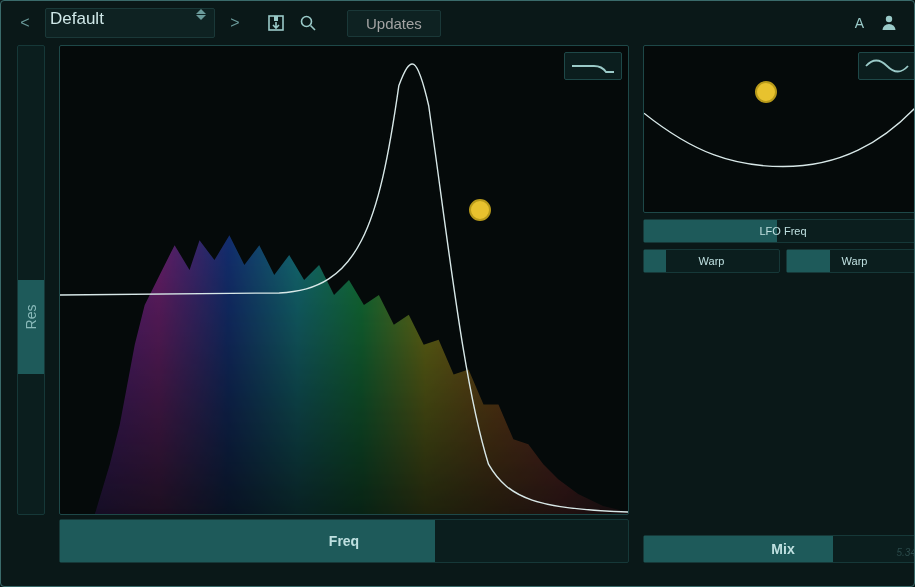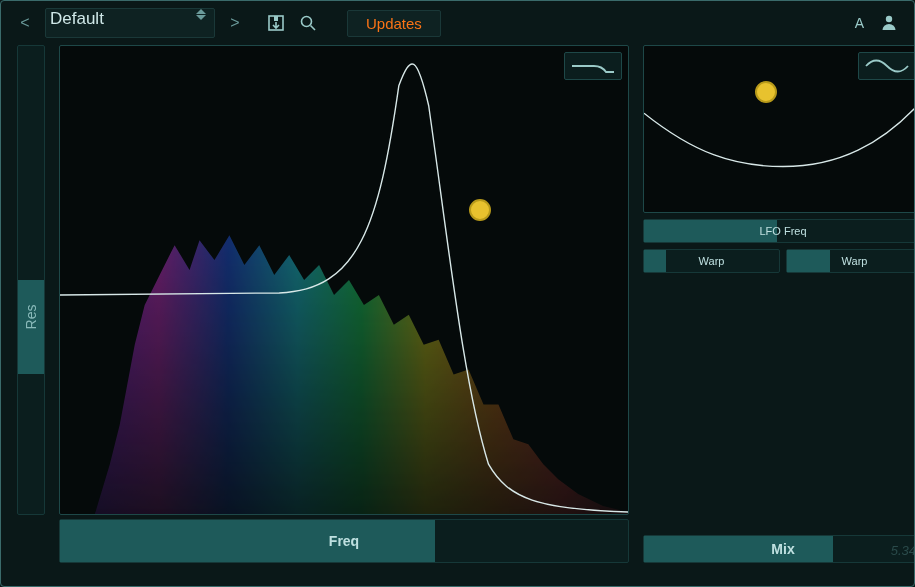--- a/index.html
+++ b/index.html
@@ -51,21 +51,21 @@
     display: flex; align-items: center; justify-content: center;
     color: #9acac8;
     cursor: pointer;
   }
   .updates-btn {
     margin-left: 18px;
     background: #0e2222;
     border: 1px solid #1a3838;
     border-radius: 2px;
     padding: 4px 18px;
-    color: #f97316;
+    color: #a3a3a3;
     font-size: 15px;
     cursor: pointer;
   }
   .topbar-spacer { flex: 1; }
   .ab-label {
     color: #9acac8;
     font-size: 14px;
     margin-right: 6px;
     cursor: pointer;
   }
@@ -237,21 +237,21 @@
     cursor: ew-resize;
   }
   .mix-fill {
     position: absolute;
     top: 0; bottom: 0; left: 0;
     background: #1e5a5a;
   }
   .version-text {
     position: absolute;
     right: 6px; bottom: 4px;
-    font-size: 13px;
+    font-size: 10px;
     color: #2a4a4a;
     font-style: italic;
   }
 </style>
 </head>
 <body>
 
 <div class="topbar">
   <div class="arrow-btn">&lt;</div>
 

